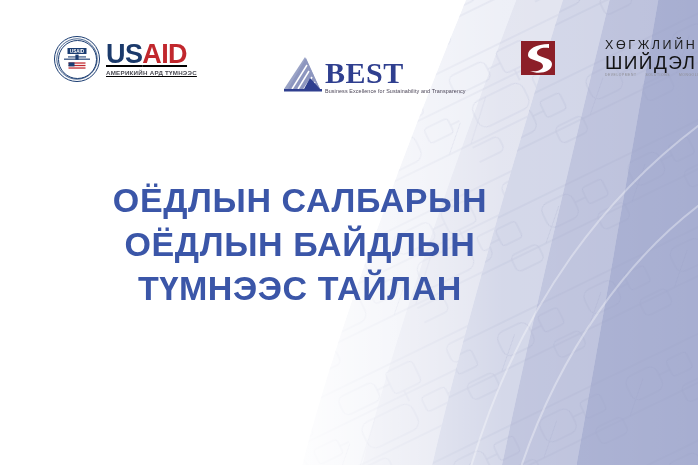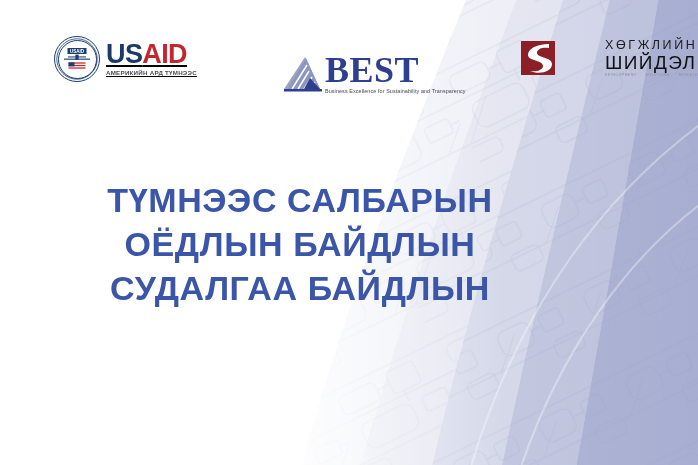--- a/index.html
+++ b/index.html
@@ -84,21 +84,21 @@
   .best {
     position: absolute;
     left: 278px; top: 52px;
     display: flex;
     align-items: flex-end;
   }
   .best-mark { width: 46px; height: 42px; flex:0 0 auto; }
   .best-text { margin-left: 1px; }
   .best-text .bw {
     font-family: "Liberation Serif", serif;
-    font-size: 36px;
+    font-size: 30px;
     font-weight: bold;
     color: #2f3f8f;
     letter-spacing: 0.5px;
     line-height: 0.92;
     white-space: nowrap;
   }
   .best-text .btag {
     font-size: 5.4px;
     color: #4a4456;
     letter-spacing: 0.1px;
@@ -339,18 +339,18 @@
         <div class="l3">
           <span>DEVELOPMENT</span>
           <span>SOLUTIONS</span>
           <span>MONGOLIA</span>
         </div>
       </div>
     </div>
   </div>
 
   <div class="title-block">
-    <div class="title-line">ТҮМНЭЭС САЛБАРЫН</div>
+    <div class="title-line">ОЁДЛЫН САЛБАРЫН</div>
     <div class="title-line">ОЁДЛЫН БАЙДЛЫН</div>
-    <div class="title-line">СУДАЛГАА БАЙДЛЫН</div>
+    <div class="title-line">ТҮМНЭЭС ТАЙЛАН</div>
   </div>
 
 </div>
 
 </body></html>

